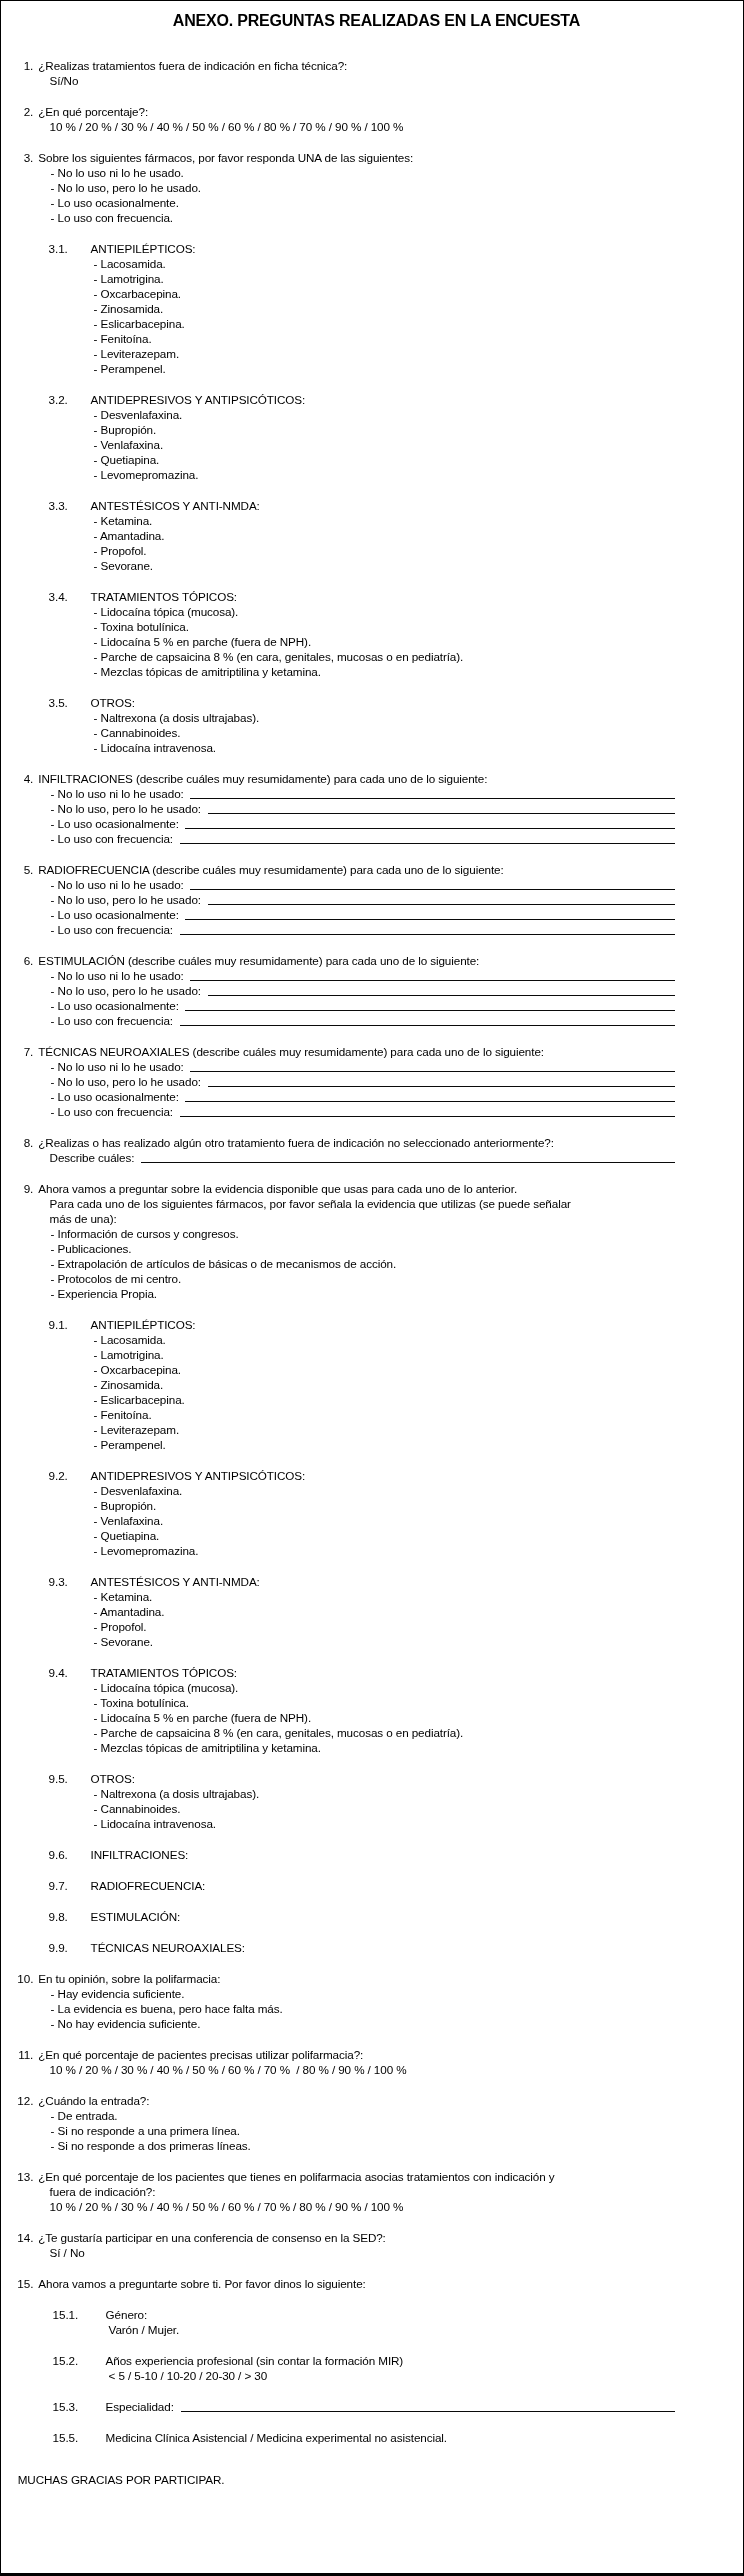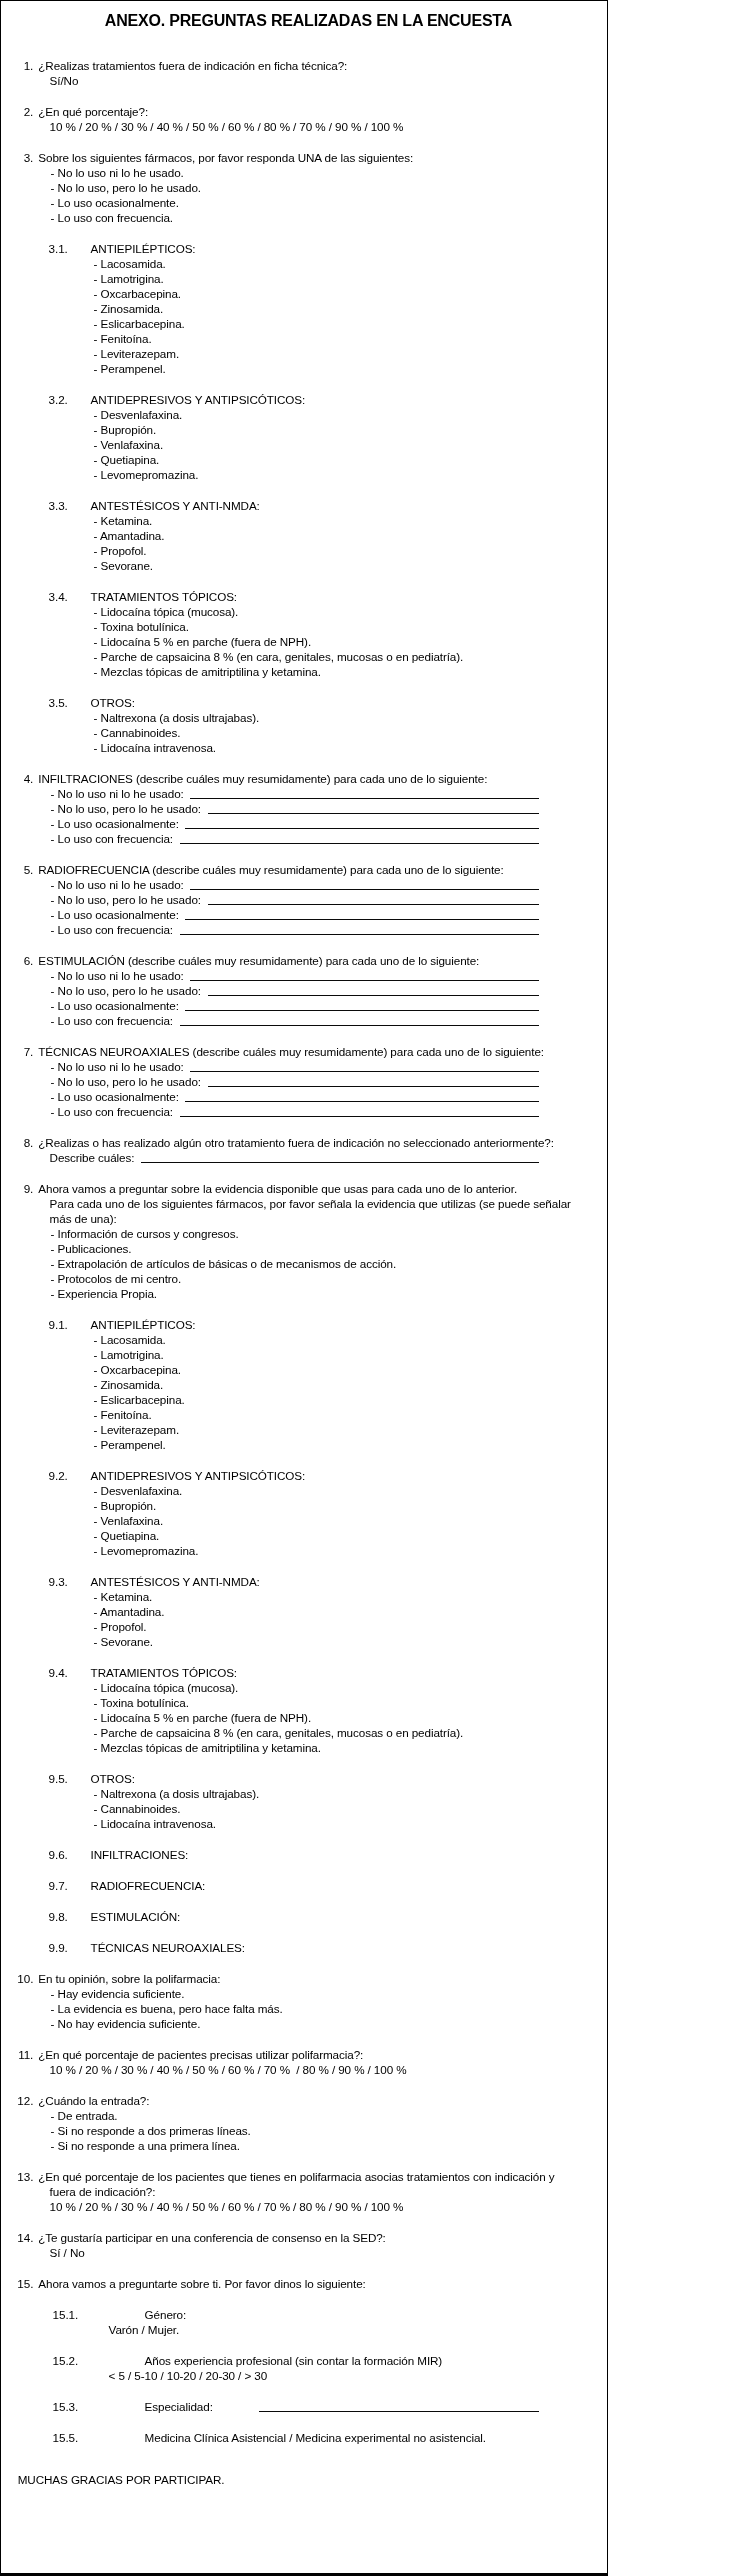--- a/index.html
+++ b/index.html
@@ -2,21 +2,21 @@
 <html style="font-size:9px"><head>
 <meta charset="utf-8">
 <style>
   html, body {
     margin: 0;
     padding: 0;
     background: #ffffff;
   }
   .page {
     position: relative;
-    width: 608px;
+    width: 744px;
     height: 2576px;
     box-sizing: border-box;
     border: 1.7px solid #000000;
     border-bottom-width: 3.9px;
     padding: 5.6px 6.7px 0 15.6px;
     overflow: hidden;
     background: #ffffff;
     color: #000000;
     font-family: "Liberation Sans", sans-serif;
     font-size: 11.7px;
@@ -41,21 +41,21 @@
   .bullet::before { content: "- "; white-space: pre; }
   .drug { padding-left: 77px; }
   .fillrow { display: flex; align-items: flex-end; }
   .fillrow .line {
     flex: 1 1 auto;
     border-bottom: 1.1px solid #0a0a0a;
     margin: 0 61px 2.2px 6.7px;
   }
   .subhead { display: flex; padding-left: 32px; }
   .snum { flex: 0 0 42px; }
-  .s15head { display: flex; padding-left: 36px; gap: 39px; }
+  .s15head { display: flex; padding-left: 36px; }
   .s15num { flex: 0 0 53px; }
   .s15answer { padding-left: 92px; }
   .footer { margin-top: 27px; padding-left: 1.1px; }
 </style>
 </head>
 <body>
 
 <div class="page">
   <h1 class="title">ANEXO. PREGUNTAS REALIZADAS EN LA ENCUESTA</h1>
   <div id="blocks">
@@ -214,22 +214,22 @@
         <div class="row bullet"><span class="btext">La evidencia es buena, pero hace falta más.</span></div>
         <div class="row bullet"><span class="btext">No hay evidencia suficiente.</span></div>
       </div>
       <div class="block">
         <div class="row first"><span class="qnum">11.</span><span class="qtext">¿En qué porcentaje de pacientes precisas utilizar polifarmacia?:</span></div>
         <div class="row cont answer">10 % / 20 % / 30 % / 40 % / 50 % / 60 % / 70 %  / 80 % / 90 % / 100 %</div>
       </div>
       <div class="block">
         <div class="row first"><span class="qnum">12.</span><span class="qtext">¿Cuándo la entrada?:</span></div>
         <div class="row bullet"><span class="btext">De entrada.</span></div>
+        <div class="row bullet"><span class="btext">Si no responde a una primera línea.</span></div>
         <div class="row bullet"><span class="btext">Si no responde a dos primeras líneas.</span></div>
-        <div class="row bullet"><span class="btext">Si no responde a una primera línea.</span></div>
       </div>
       <div class="block">
         <div class="row first"><span class="qnum">13.</span><span class="qtext">¿En qué porcentaje de los pacientes que tienes en polifarmacia asocias tratamientos con indicación y</span></div>
         <div class="row cont">fuera de indicación?:</div>
         <div class="row cont answer">10 % / 20 % / 30 % / 40 % / 50 % / 60 % / 70 % / 80 % / 90 % / 100 %</div>
       </div>
       <div class="block">
         <div class="row first"><span class="qnum">14.</span><span class="qtext">¿Te gustaría participar en una conferencia de consenso en la SED?:</span></div>
         <div class="row cont answer">Sí / No</div>
       </div>

